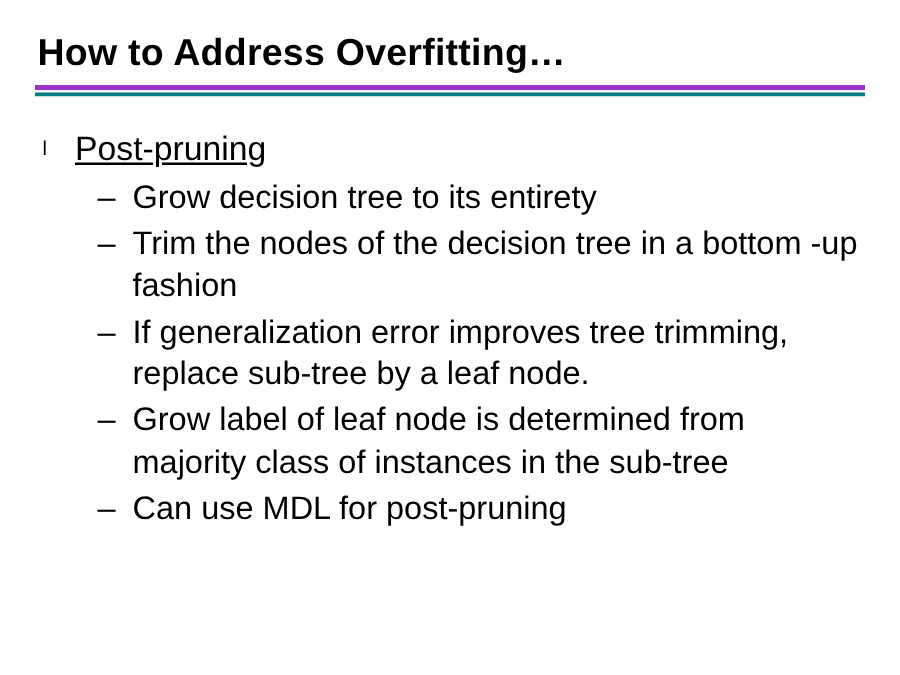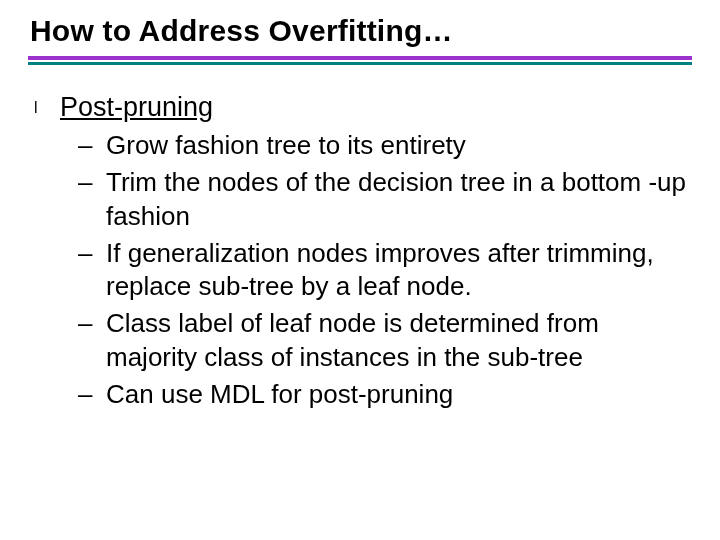--- a/index.html
+++ b/index.html
@@ -9,21 +9,21 @@
     height: 540px;
     background: #ffffff;
     font-family: Arial, Helvetica, sans-serif;
     color: #000;
     overflow: hidden;
   }
   .slide {
     box-sizing: border-box;
     width: 720px;
     height: 384px;
-    padding: 14px 28px 0 28px;
+    padding: 26px 28px 0 28px;
   }
   .title {
     font-size: 30px;
     font-weight: bold;
     letter-spacing: 0.2px;
     margin: 0 0 8px 2px;
   }
   .rule {
     height: 0;
     border: none;
@@ -95,36 +95,36 @@
 
     <div class="lvl1">
       <span class="bullet">l</span>
       <span class="text">Post-pruning</span>
     </div>
 
     <div class="lvl2-list">
 
       <div class="lvl2">
         <span class="dash">–</span>
-        <span class="text">Grow fashion tree to its entirety</span>
+        <span class="text">Grow decision tree to its entirety</span>
       </div>
 
       <div class="lvl2">
         <span class="dash">–</span>
         <span class="text">Trim the nodes of the decision tree in a bottom -up fashion</span>
       </div>
 
       <div class="lvl2">
         <span class="dash">–</span>
-        <span class="text">If generalization nodes improves after trimming, replace sub-tree by a leaf node.</span>
+        <span class="text">If generalization error improves tree trimming, replace sub-tree by a leaf node.</span>
       </div>
 
       <div class="lvl2">
         <span class="dash">–</span>
-        <span class="text">Class label of leaf node is determined from majority class of instances in the sub-tree</span>
+        <span class="text">Grow label of leaf node is determined from majority class of instances in the sub-tree</span>
       </div>
 
       <div class="lvl2">
         <span class="dash">–</span>
         <span class="text">Can use MDL for post-pruning</span>
       </div>
 
     </div>
 
   </div>

